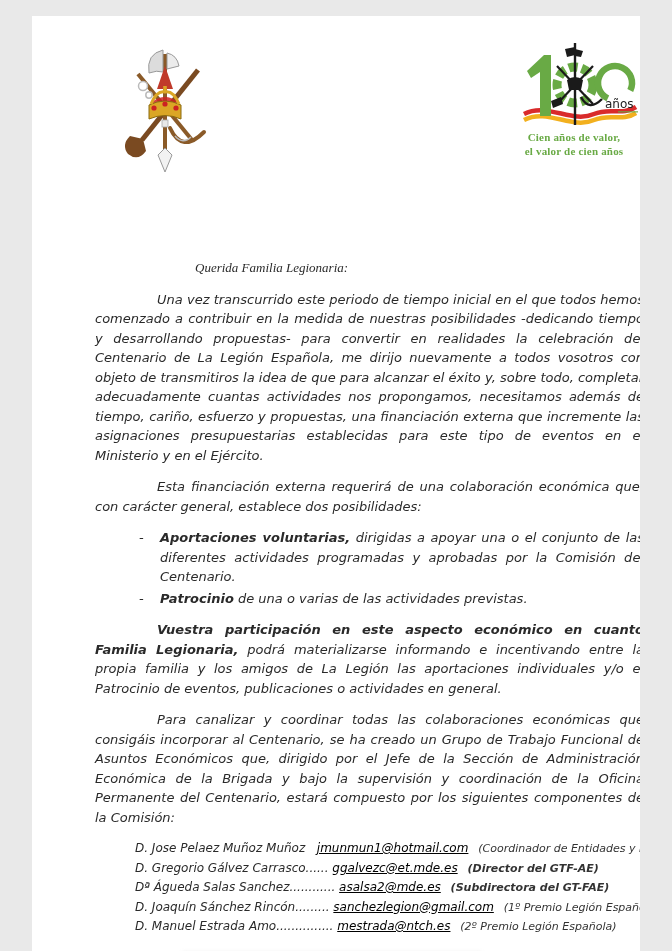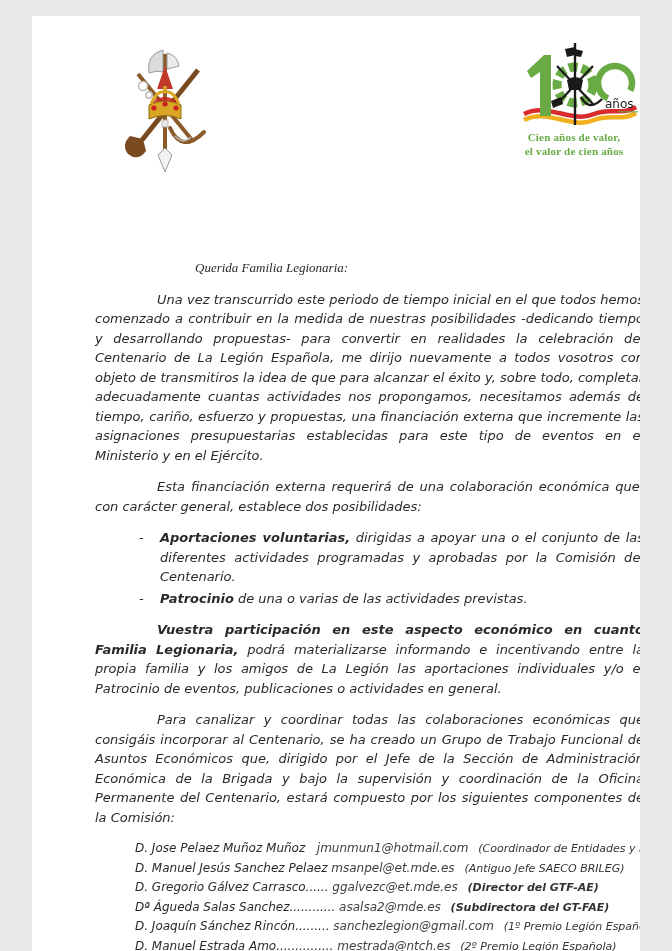--- a/index.html
+++ b/index.html
@@ -35,21 +35,21 @@
   .salutation{margin-left:100px !important;text-align:left !important;font-family:Liberation Serif, serif;}
   .indent{text-indent:62px;}
   .b{font-weight:700;font-style:italic;}
   ul.bullets{list-style:none;margin:0 0 12px 0;padding:0 0 0 42px;}
   ul.bullets li{position:relative;padding-left:23px;margin-bottom:2px;}
   ul.bullets .dash{position:absolute;left:2px;top:0;}
   
   .members{margin:2px 0 14px 40px;font-size:12px;line-height:19.5px;text-align:left;}
   .member-row{white-space:nowrap;}
   .m-name{display:inline-block;min-width:178px;}
-  .m-email{color:#404040;font-style:italic;cursor:pointer;}
+  .m-email{color:#000000;text-decoration:underline;font-style:italic;cursor:pointer;}
   .m-note{font-size:11px;color:#333;padding-left:6px;}
   .member-row[data-rowstyle="upright"] .m-name,
   .member-row[data-rowstyle="upright"] .m-email{font-style:normal;}
   .m-note[data-notestyle="bold"]{font-weight:700;}
   
   .smudge{position:absolute;background:#9a9a9a;opacity:.18;filter:blur(2px);border-radius:2px;}
   .smudge.s1{left:150px;top:936px;width:300px;height:4px;}
   .smudge.s2{left:470px;top:939px;width:160px;height:3px;opacity:.12;}
 </style>
 </head>
@@ -144,25 +144,20 @@
 
     <p class="indent">Para canalizar y coordinar todas las colaboraciones económicas que consigáis incorporar al Centenario, se ha creado un Grupo de Trabajo Funcional de Asuntos Económicos que, dirigido por el Jefe de la Sección de Administración Económica de la Brigada y bajo la supervisión y coordinación de la Oficina Permanente del Centenario, estará compuesto por los siguientes componentes de la Comisión:</p>
 
     <div class="members">
       <div class="member-row" data-rowstyle="italic">
         <span class="m-name">D. Jose Pelaez Muñoz Muñoz</span>
         <a class="m-email">jmunmun1@hotmail.com</a>
         <span class="m-note" data-notestyle="normal">(Coordinador de Entidades y FLEG)</span>
       </div>
       <div class="member-row" data-rowstyle="italic">
-        <span class="m-name">D. Manuel Jesús Sanchez Pelaez</span>
-        <a class="m-email">msanpel@et.mde.es</a>
-        <span class="m-note" data-notestyle="normal">(Antiguo Jefe SAECO BRILEG)</span>
-      </div>
-      <div class="member-row" data-rowstyle="italic">
         <span class="m-name">D. Gregorio Gálvez Carrasco......</span>
         <a class="m-email">ggalvezc@et.mde.es</a>
         <span class="m-note" data-notestyle="bold">(Director del GTF-AE)</span>
       </div>
       <div class="member-row" data-rowstyle="italic">
         <span class="m-name">Dª Águeda Salas Sanchez............</span>
         <a class="m-email">asalsa2@mde.es</a>
         <span class="m-note" data-notestyle="bold">(Subdirectora del GT-FAE)</span>
       </div>
       <div class="member-row" data-rowstyle="italic">

